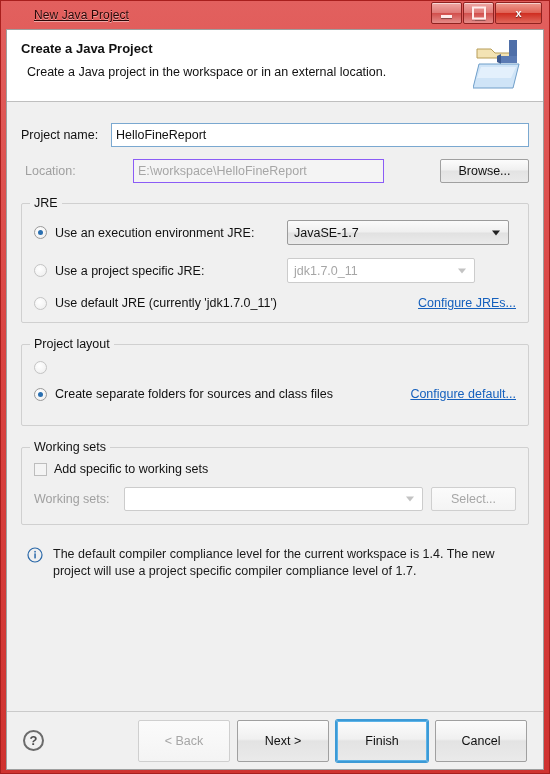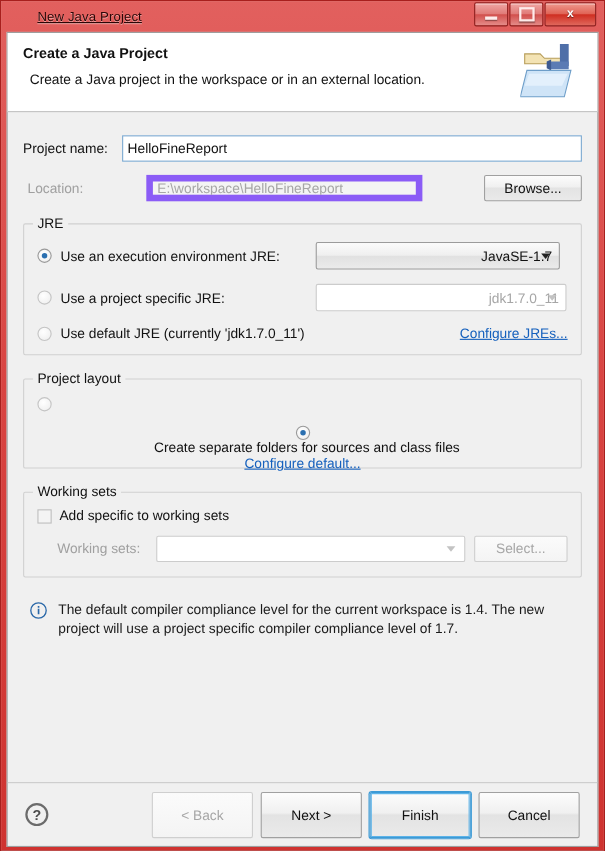--- a/index.html
+++ b/index.html
@@ -150,21 +150,21 @@
     font-size: 12.5px;
     color: #111;
     border: 1px solid #7aa8d0;
     background: #ffffff;
     height: 24px;
     box-sizing: border-box;
     padding: 2px 4px;
     outline: none;
   }
   input.text:disabled, input.text.disabled {
-    border: 6px solid #8b5cf6;
+    border: 1px solid #8b5cf6;
     color: #a6a6a6;
     background: #f4f4f4;
   }
 
   .btn {
     font-family: "Liberation Sans", sans-serif;
     font-size: 12.5px;
     color: #111;
     height: 24px;
     border: 1px solid #a0a0a0;
@@ -241,21 +241,20 @@
     height: 25px;
     border: 1px solid #9b9b9b;
     border-radius: 2px;
     background: linear-gradient(to bottom, #fbfbfb 0%, #efefef 48%, #e1e1e1 52%, #ebebeb 100%);
     box-sizing: border-box;
     display: flex; align-items: center;
     padding: 0 6px;
     font-size: 12.5px;
     color: #111;
     position: relative;
-    justify-content: flex-end;
   }
   .combo .arrow {
     position: absolute; right: 8px; top: 50%;
     transform: translateY(-50%);
     width: 0; height: 0;
     border-left: 4.5px solid transparent;
     border-right: 4.5px solid transparent;
     border-top: 5px solid #222;
   }
   .combo.disabled {
@@ -388,56 +387,56 @@
           <span class="field-label" style="margin-left:8px; width:232px;">Use an execution environment JRE:</span>
           <div class="combo" style="width:222px;">
             <span>JavaSE-1.7</span>
             <span class="arrow"></span>
           </div>
         </div>
 
         <div class="row" style="margin-top:13px;">
           <span class="rb disabled"></span>
           <span class="field-label" style="margin-left:8px; width:232px;">Use a project specific JRE:</span>
-          <div class="combo disabled" style="width:228px;">
+          <div class="combo disabled" style="width:188px;">
             <span>jdk1.7.0_11</span>
             <span class="arrow"></span>
           </div>
         </div>
 
         <div class="row" style="margin-top:13px;">
           <span class="rb disabled"></span>
           <span class="field-label" style="margin-left:8px; flex:1 1 auto;">Use default JRE (currently 'jdk1.7.0_11')</span>
           <a class="link">Configure JREs...</a>
         </div>
       </div>
 
       <div class="group" style="margin-top:21px; height:82px; padding:16px 12px 0 12px;">
         <span class="group-title">Project layout</span>
 
         <div class="row">
           <span class="rb disabled"></span>
         </div>
 
-        <div class="row" style="margin-top:13px;flex-direction:column;">
+        <div class="row" style="margin-top:13px;">
           <span class="rb selected"></span>
           <span class="field-label" style="margin-left:8px; flex:1 1 auto;">Create separate folders for sources and class files</span>
           <a class="link">Configure default...</a>
         </div>
       </div>
 
       <div class="group" style="margin-top:21px; height:78px; padding:14px 12px 0 12px;">
         <span class="group-title">Working sets</span>
 
         <div class="row">
           <span class="cb disabled"></span>
           <span class="field-label" style="margin-left:7px;">Add specific to working sets</span>
         </div>
 
-        <div class="row" style="margin-top:11px;margin-left:18px;">
+        <div class="row" style="margin-top:11px;">
           <span class="field-label disabled" style="width:90px;">Working sets:</span>
           <div class="combo disabled" style="flex:1 1 auto; margin-right:8px; height:24px;">
             <span></span>
             <span class="arrow"></span>
           </div>
           <button class="btn disabled" style="width:85px;">Select...</button>
         </div>
       </div>
 
       <div class="infobar" style="margin-top:21px;">

